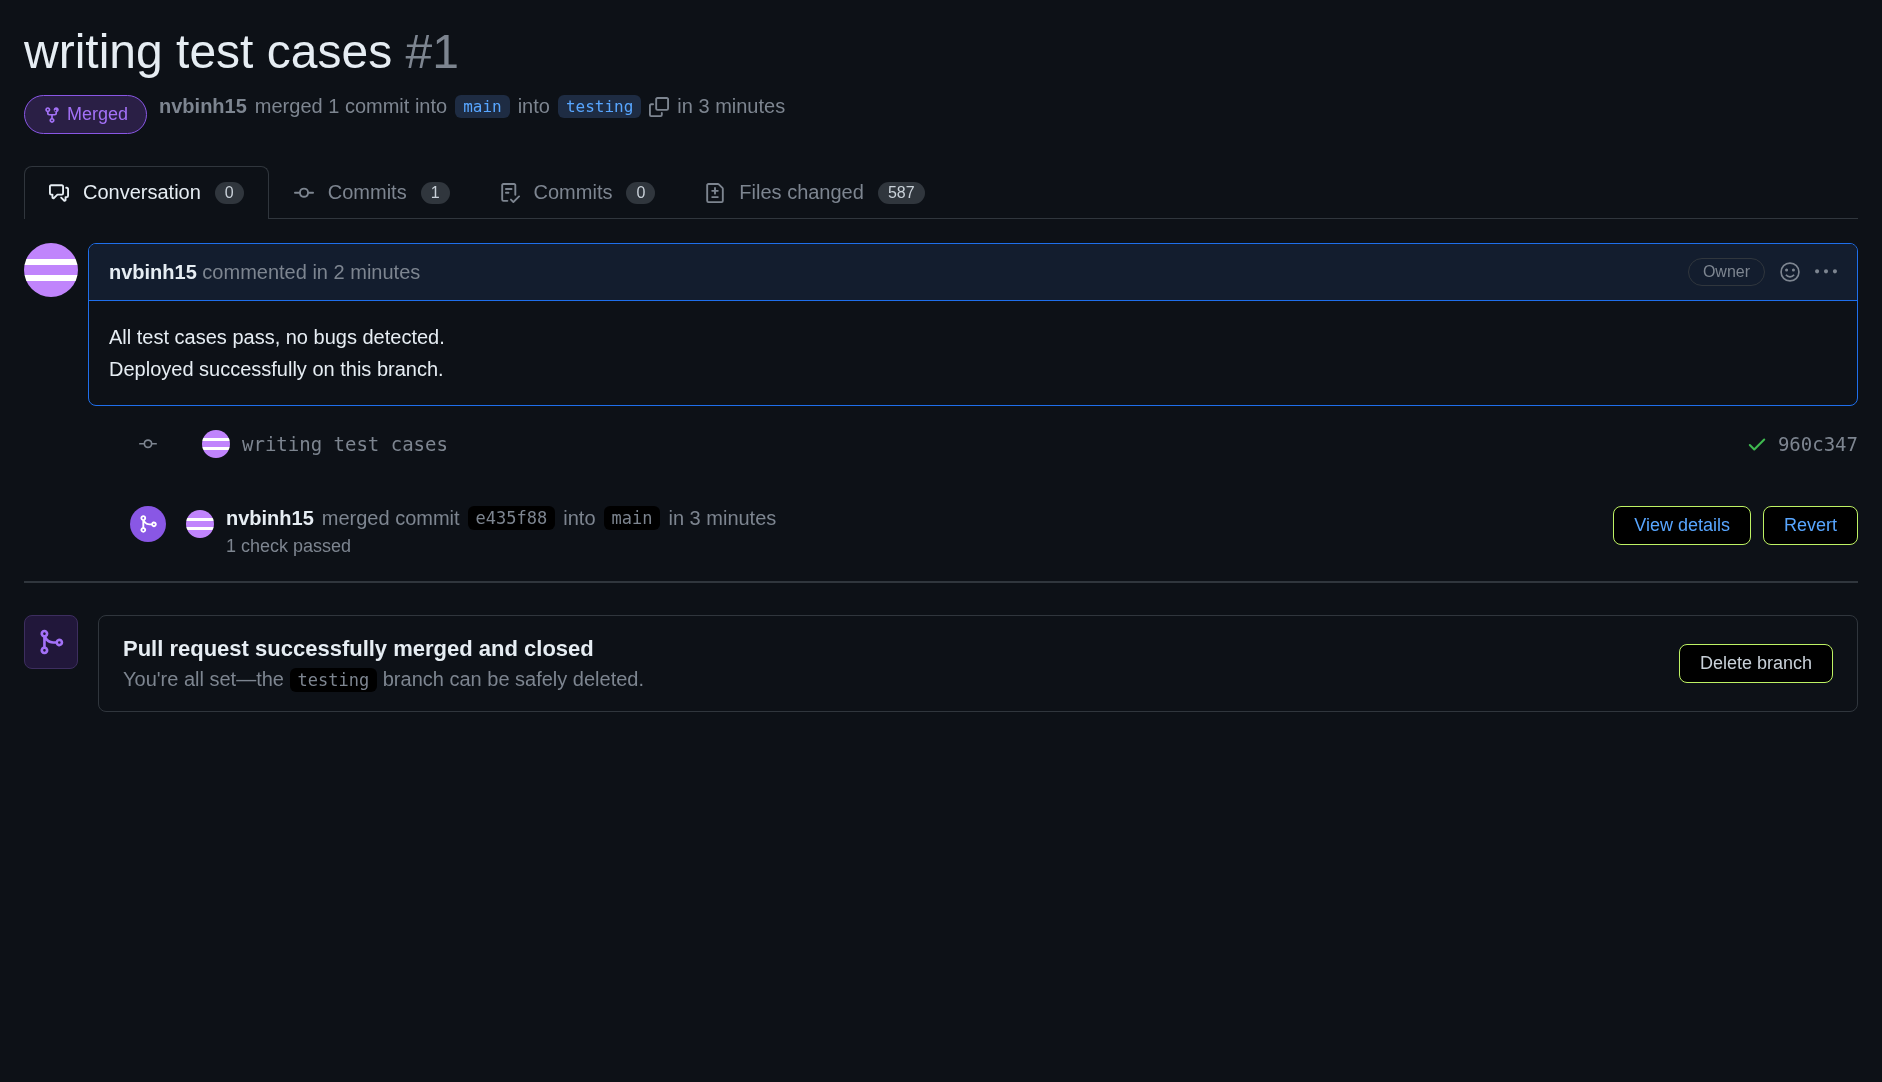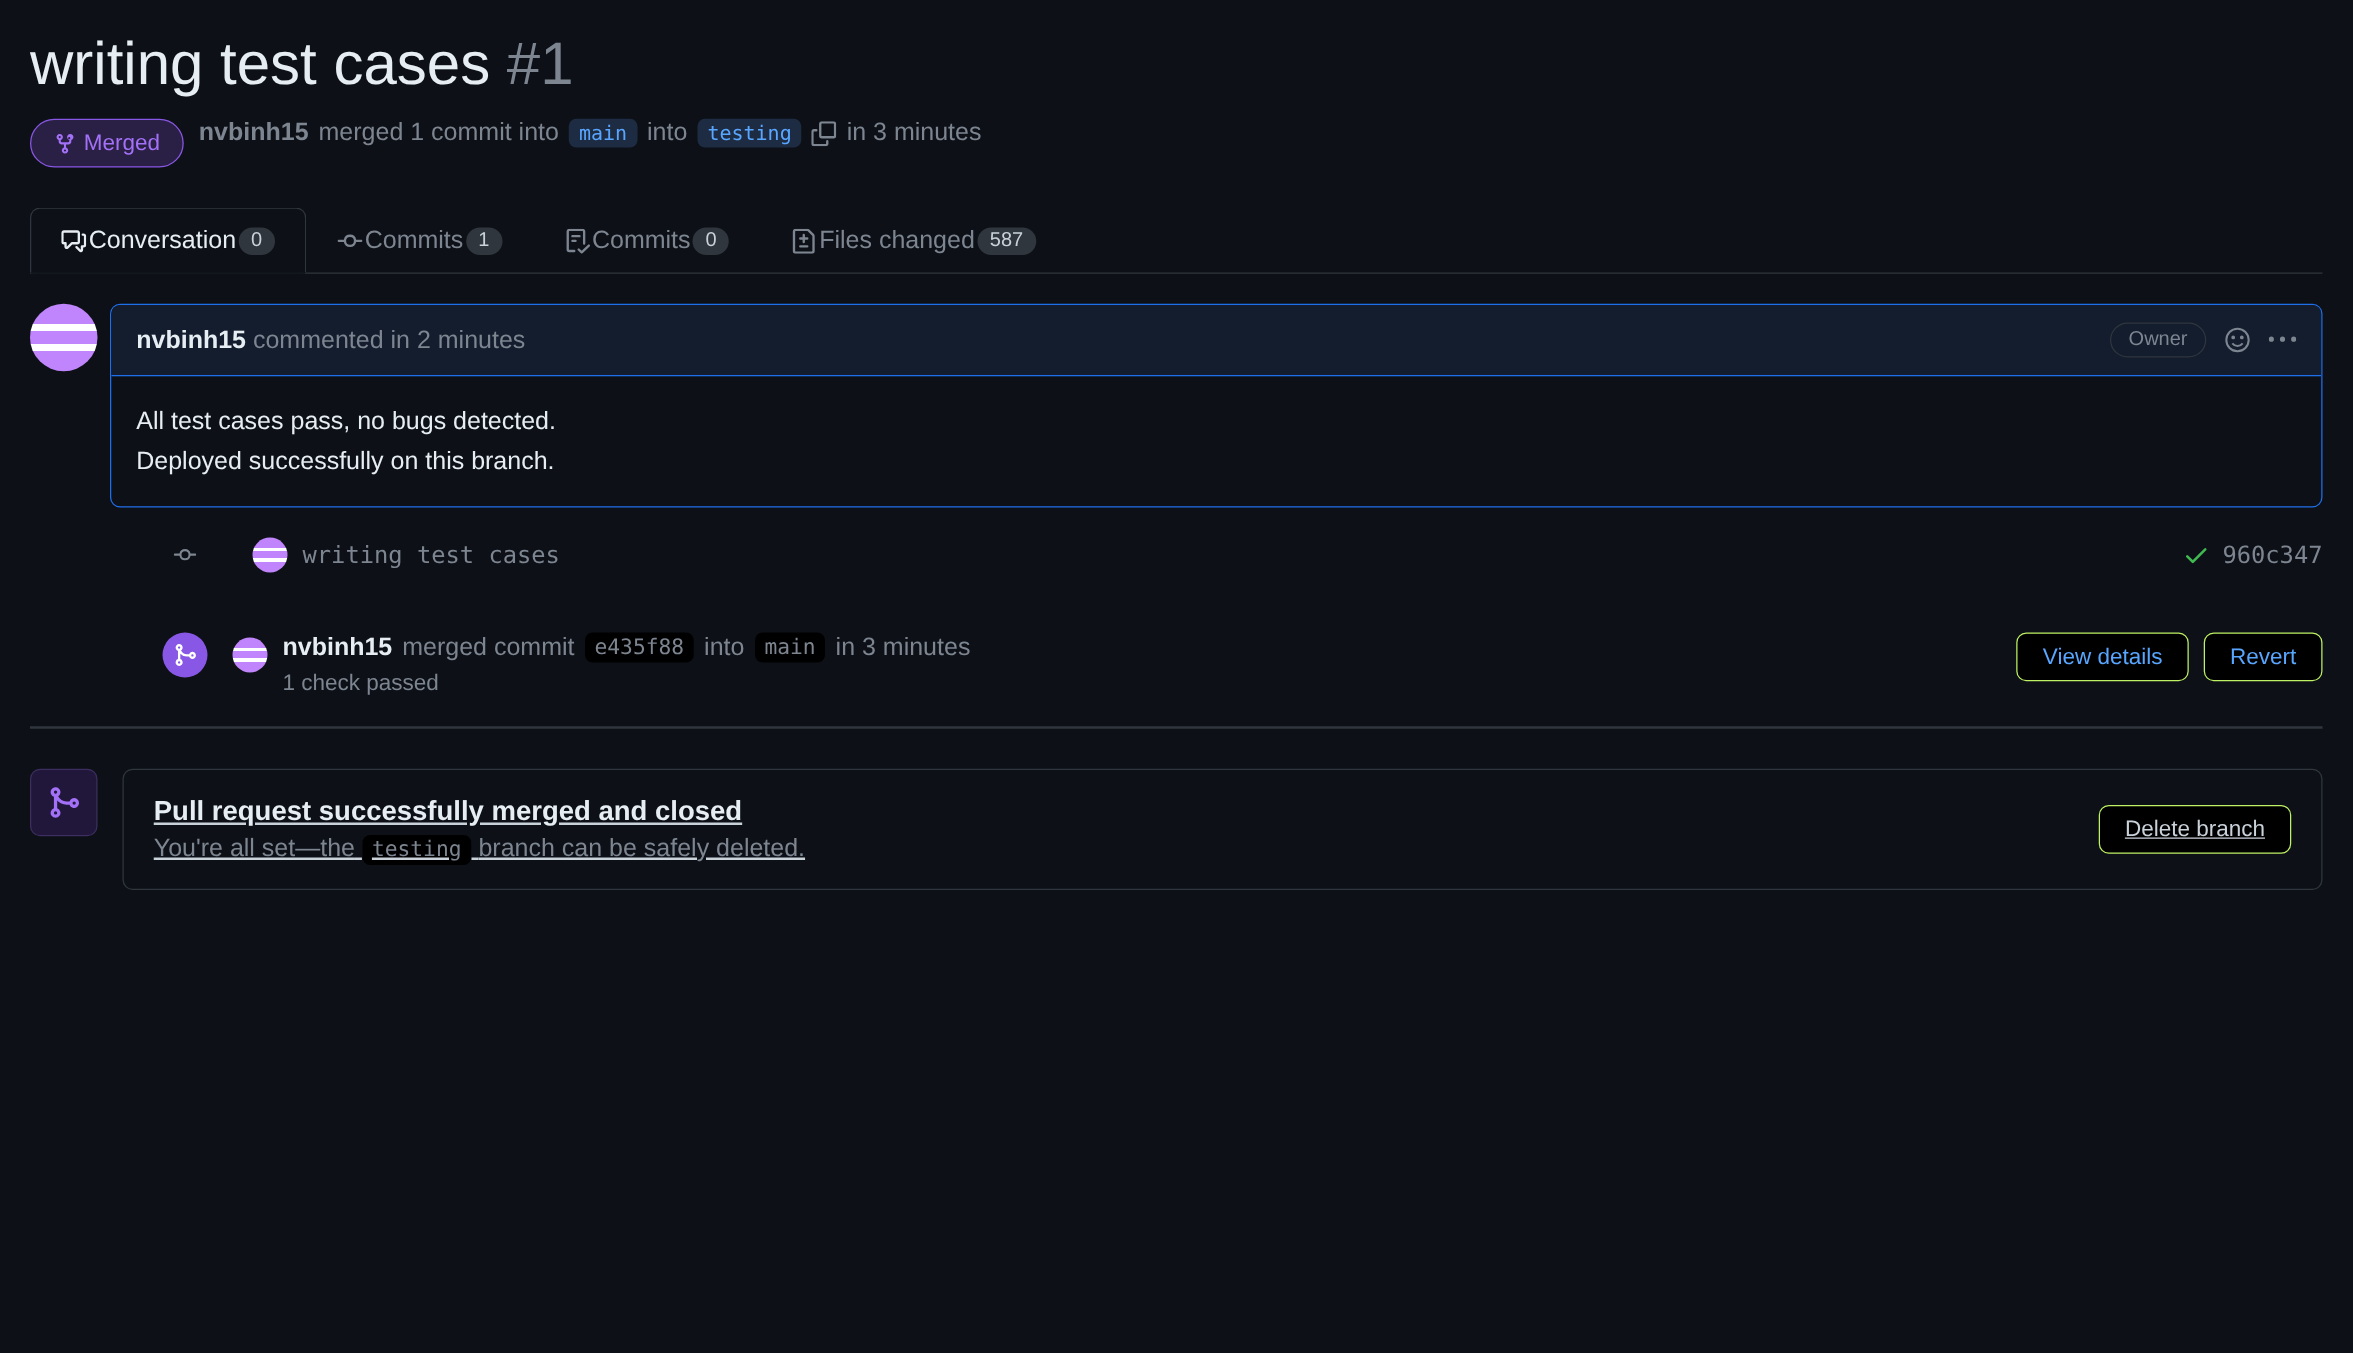--- a/index.html
+++ b/index.html
@@ -68,21 +68,21 @@
   cursor: pointer;
 }
 .tabs {
   display: flex;
   border-bottom: 1px solid #30363d;
   margin-bottom: 24px;
 }
 .tab {
   display: flex;
   align-items: center;
-  gap: 2px;
+  gap: 14px;
   padding: 14px 24px;
   color: #7d8590;
   font-size: 20px;
   cursor: pointer;
   border: 1px solid transparent;
   border-bottom: none;
   border-radius: 8px 8px 0 0;
 }
 .tab.active {
   border-color: #30363d;
@@ -283,21 +283,20 @@
 }
 .merged-icon-box svg { color: #a371f7; }
 .merged-msg-box {
   flex: 1;
   border: 1px solid #30363d;
   border-radius: 8px;
   padding: 20px 24px;
   display: flex;
   justify-content: space-between;
   align-items: center;
-  text-decoration: underline;
 }
 .merged-msg-title {
   font-size: 22px;
   font-weight: 600;
   color: #e6edf3;
   margin-bottom: 6px;
 }
 .merged-msg-sub {
   font-size: 20px;
   color: #7d8590;

